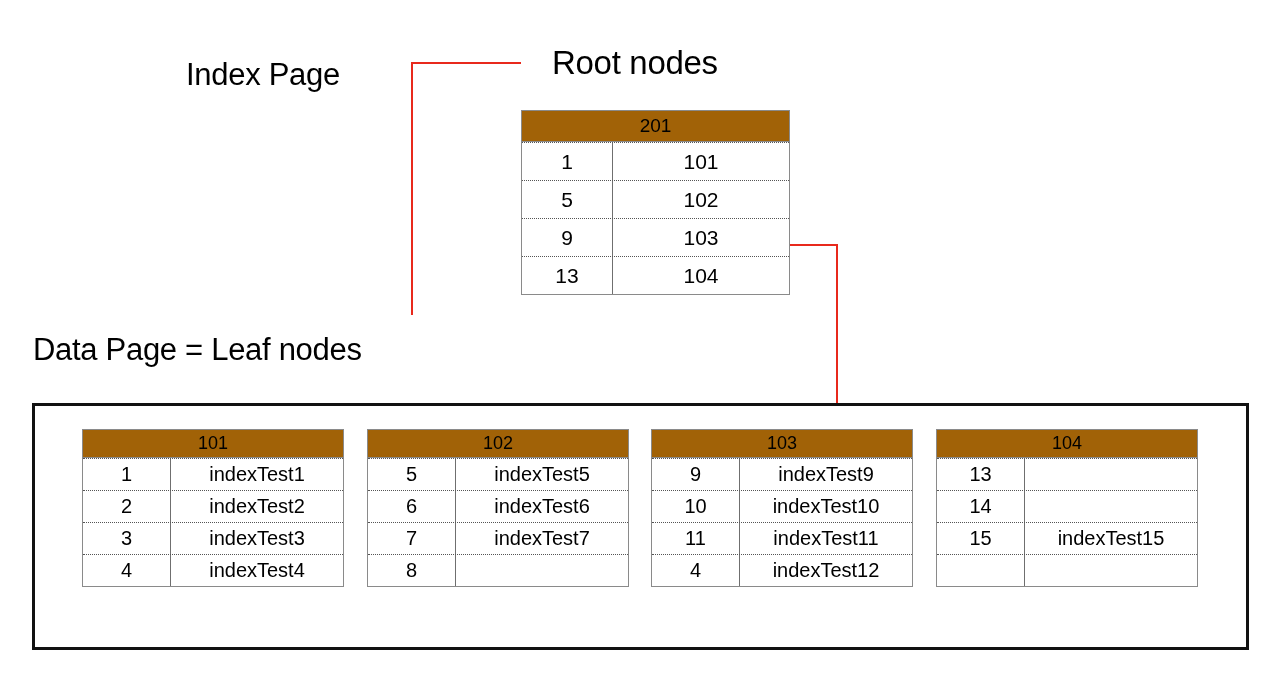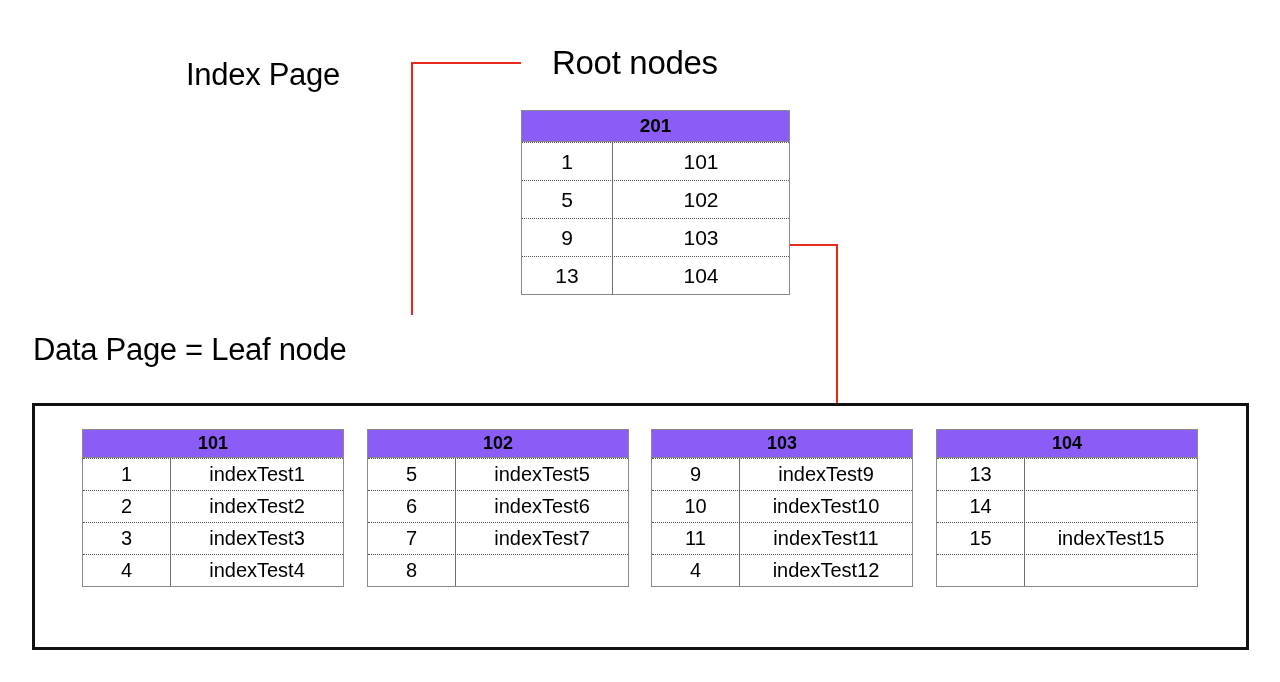--- a/index.html
+++ b/index.html
@@ -81,24 +81,24 @@
   }
 
   
   .node-table {
     position: absolute;
     border: 1px solid #8a8a8a;
     box-sizing: border-box;
     background: #ffffff;
   }
   .node-header {
-    background: #8b5cf6;
+    background: #a16207;
     border-bottom: 1px solid #8a8a8a;
     text-align: center;
-    font-weight: bold;
+    font-weight: normal;
     box-sizing: border-box;
   }
   .node-row {
     display: flex;
     box-sizing: border-box;
     border-top: 1px dotted #555555;
   }
   .node-row:first-of-type {
     border-top: none;
   }
@@ -171,21 +171,21 @@
   #leaf-table-2 { left: 651px; }
   #leaf-table-3 { left: 936px; }
 </style>
 </head>
 <body>
 
 <div class="heading" id="index-page-label">Index Page</div>
 
 <div class="heading" id="root-node-label">Root nodes</div>
 
-<div class="heading" id="data-page-label">Data Page = Leaf node</div>
+<div class="heading" id="data-page-label">Data Page = Leaf nodes</div>
 
 <div class="conn" id="index-conn-horizontal"></div>
 <div class="conn" id="index-conn-vertical"></div>
 
 <div class="conn" id="root-leaf-conn-horizontal"></div>
 <div class="conn" id="root-leaf-conn-vertical"></div>
 <div id="root-leaf-arrowhead"></div>
 
 <div class="node-table" id="root-node-table">
   <div class="node-header">201</div>

